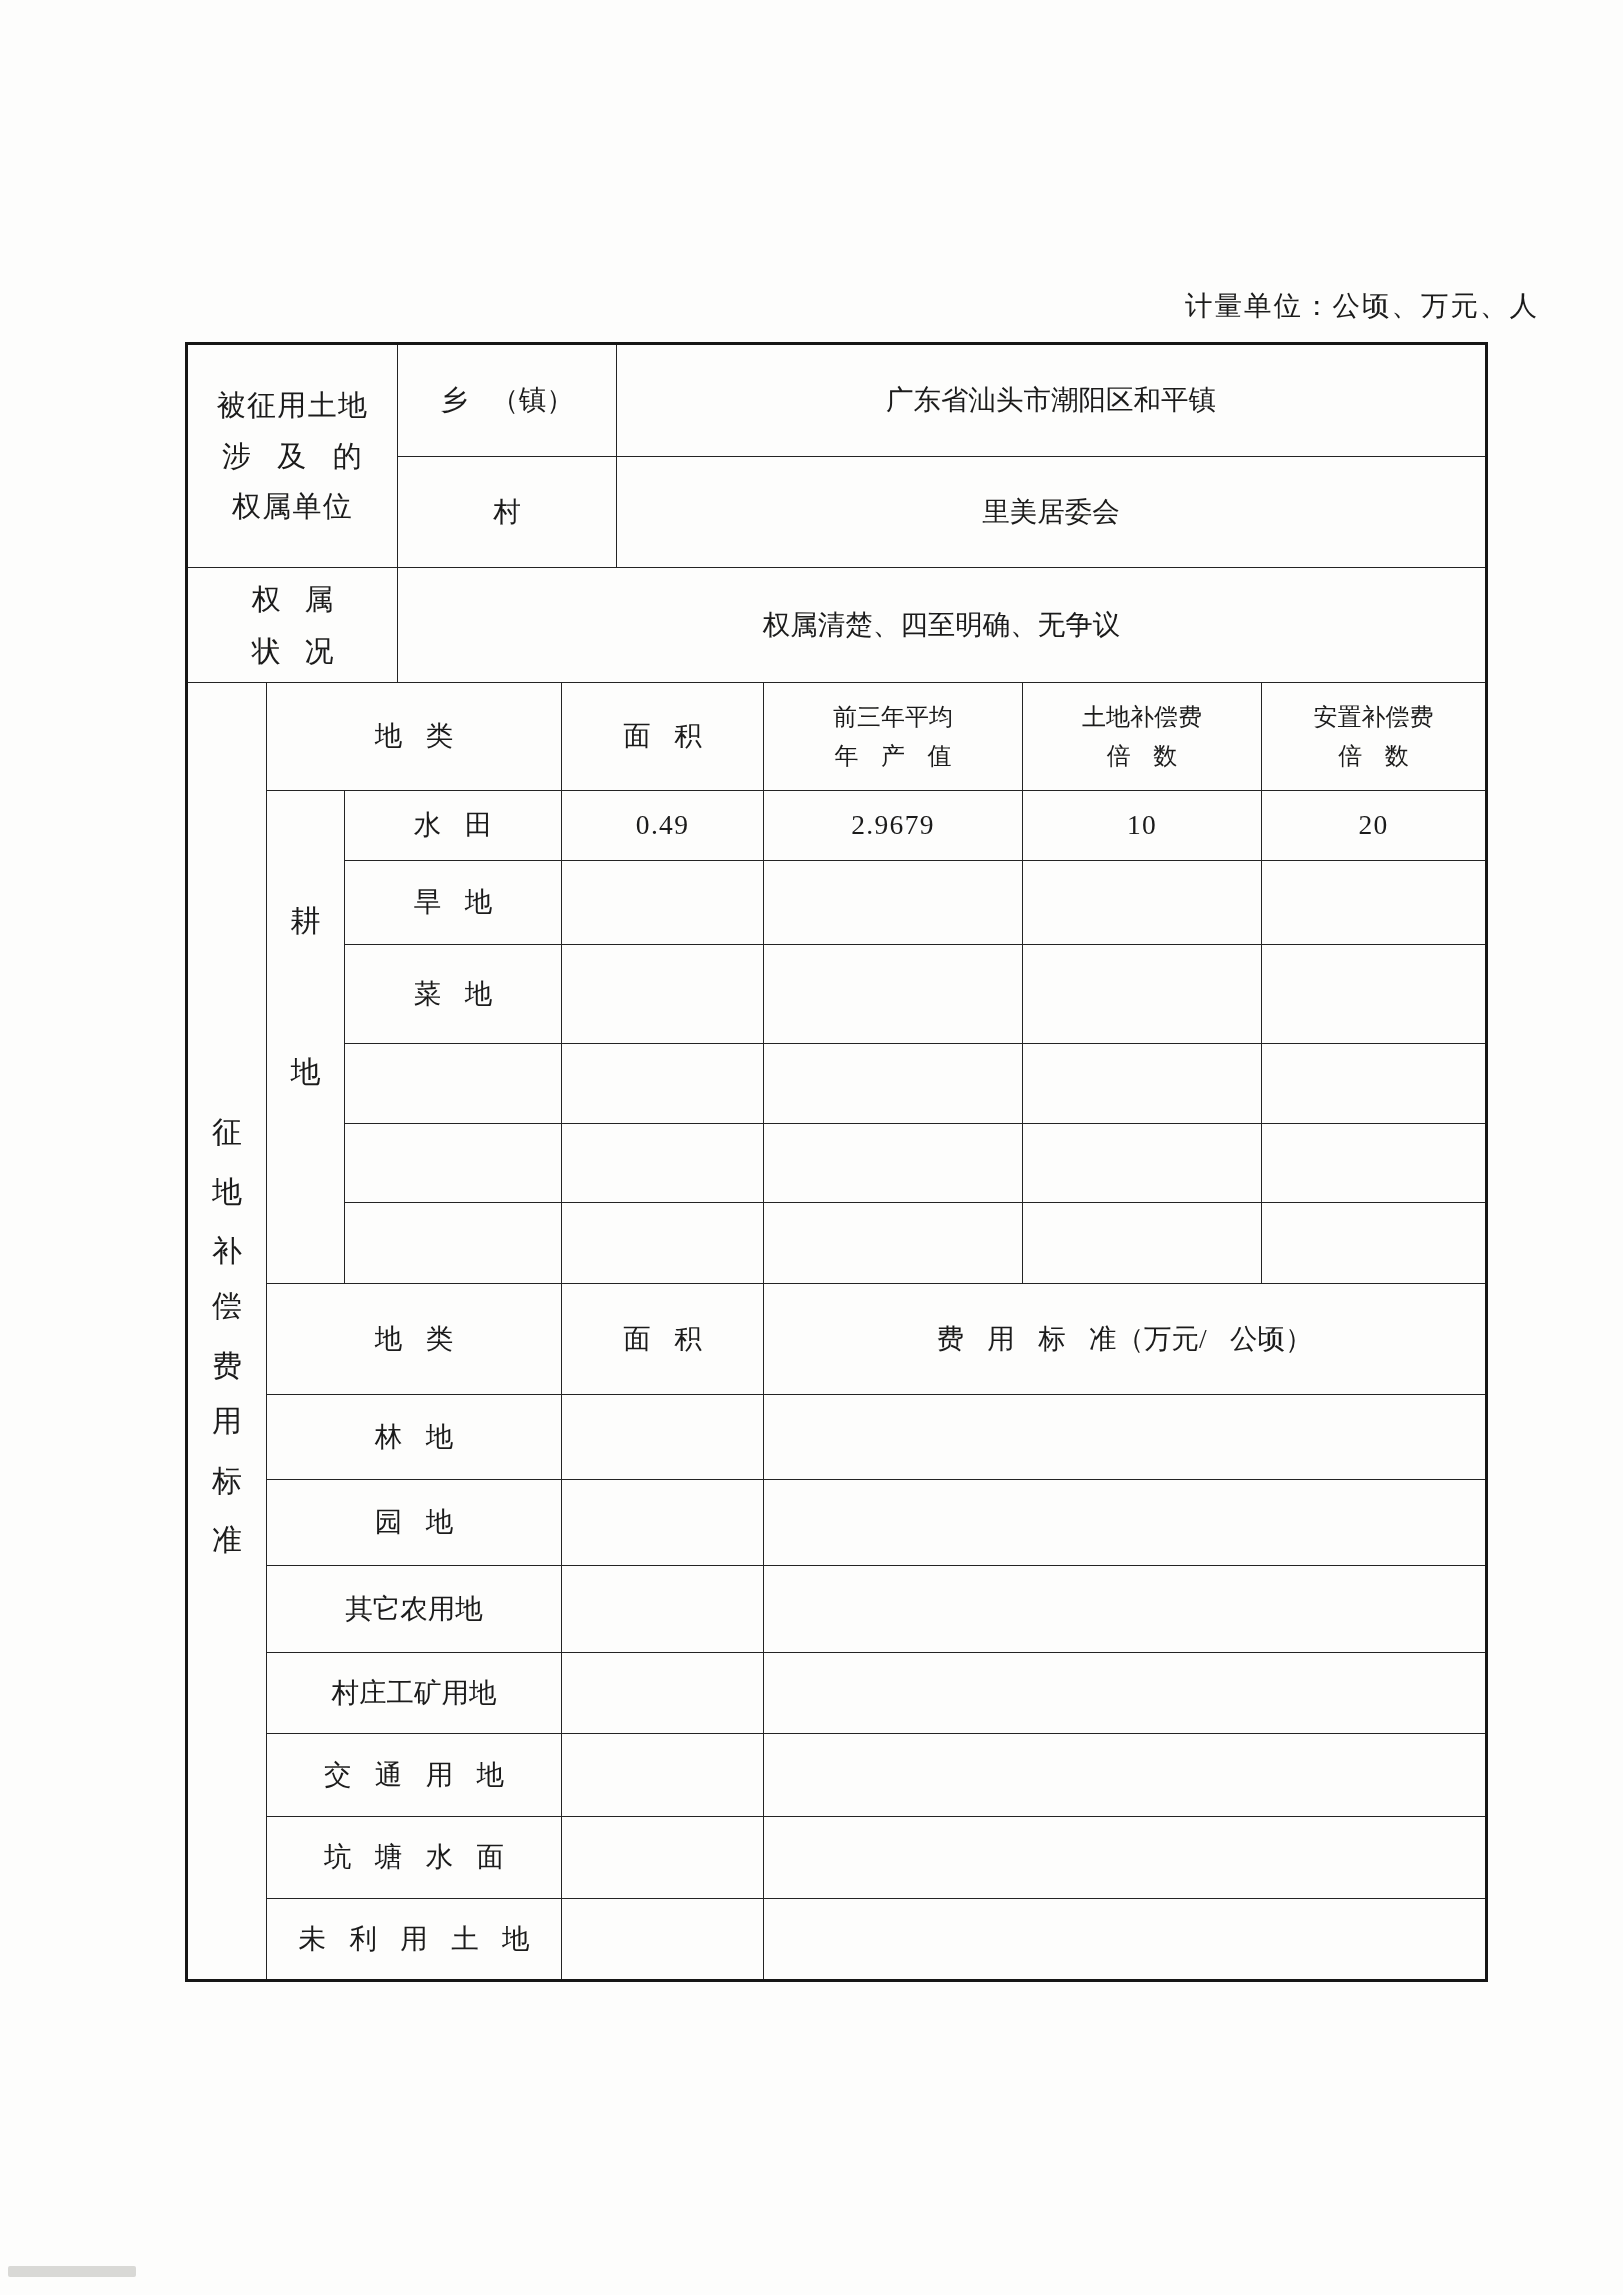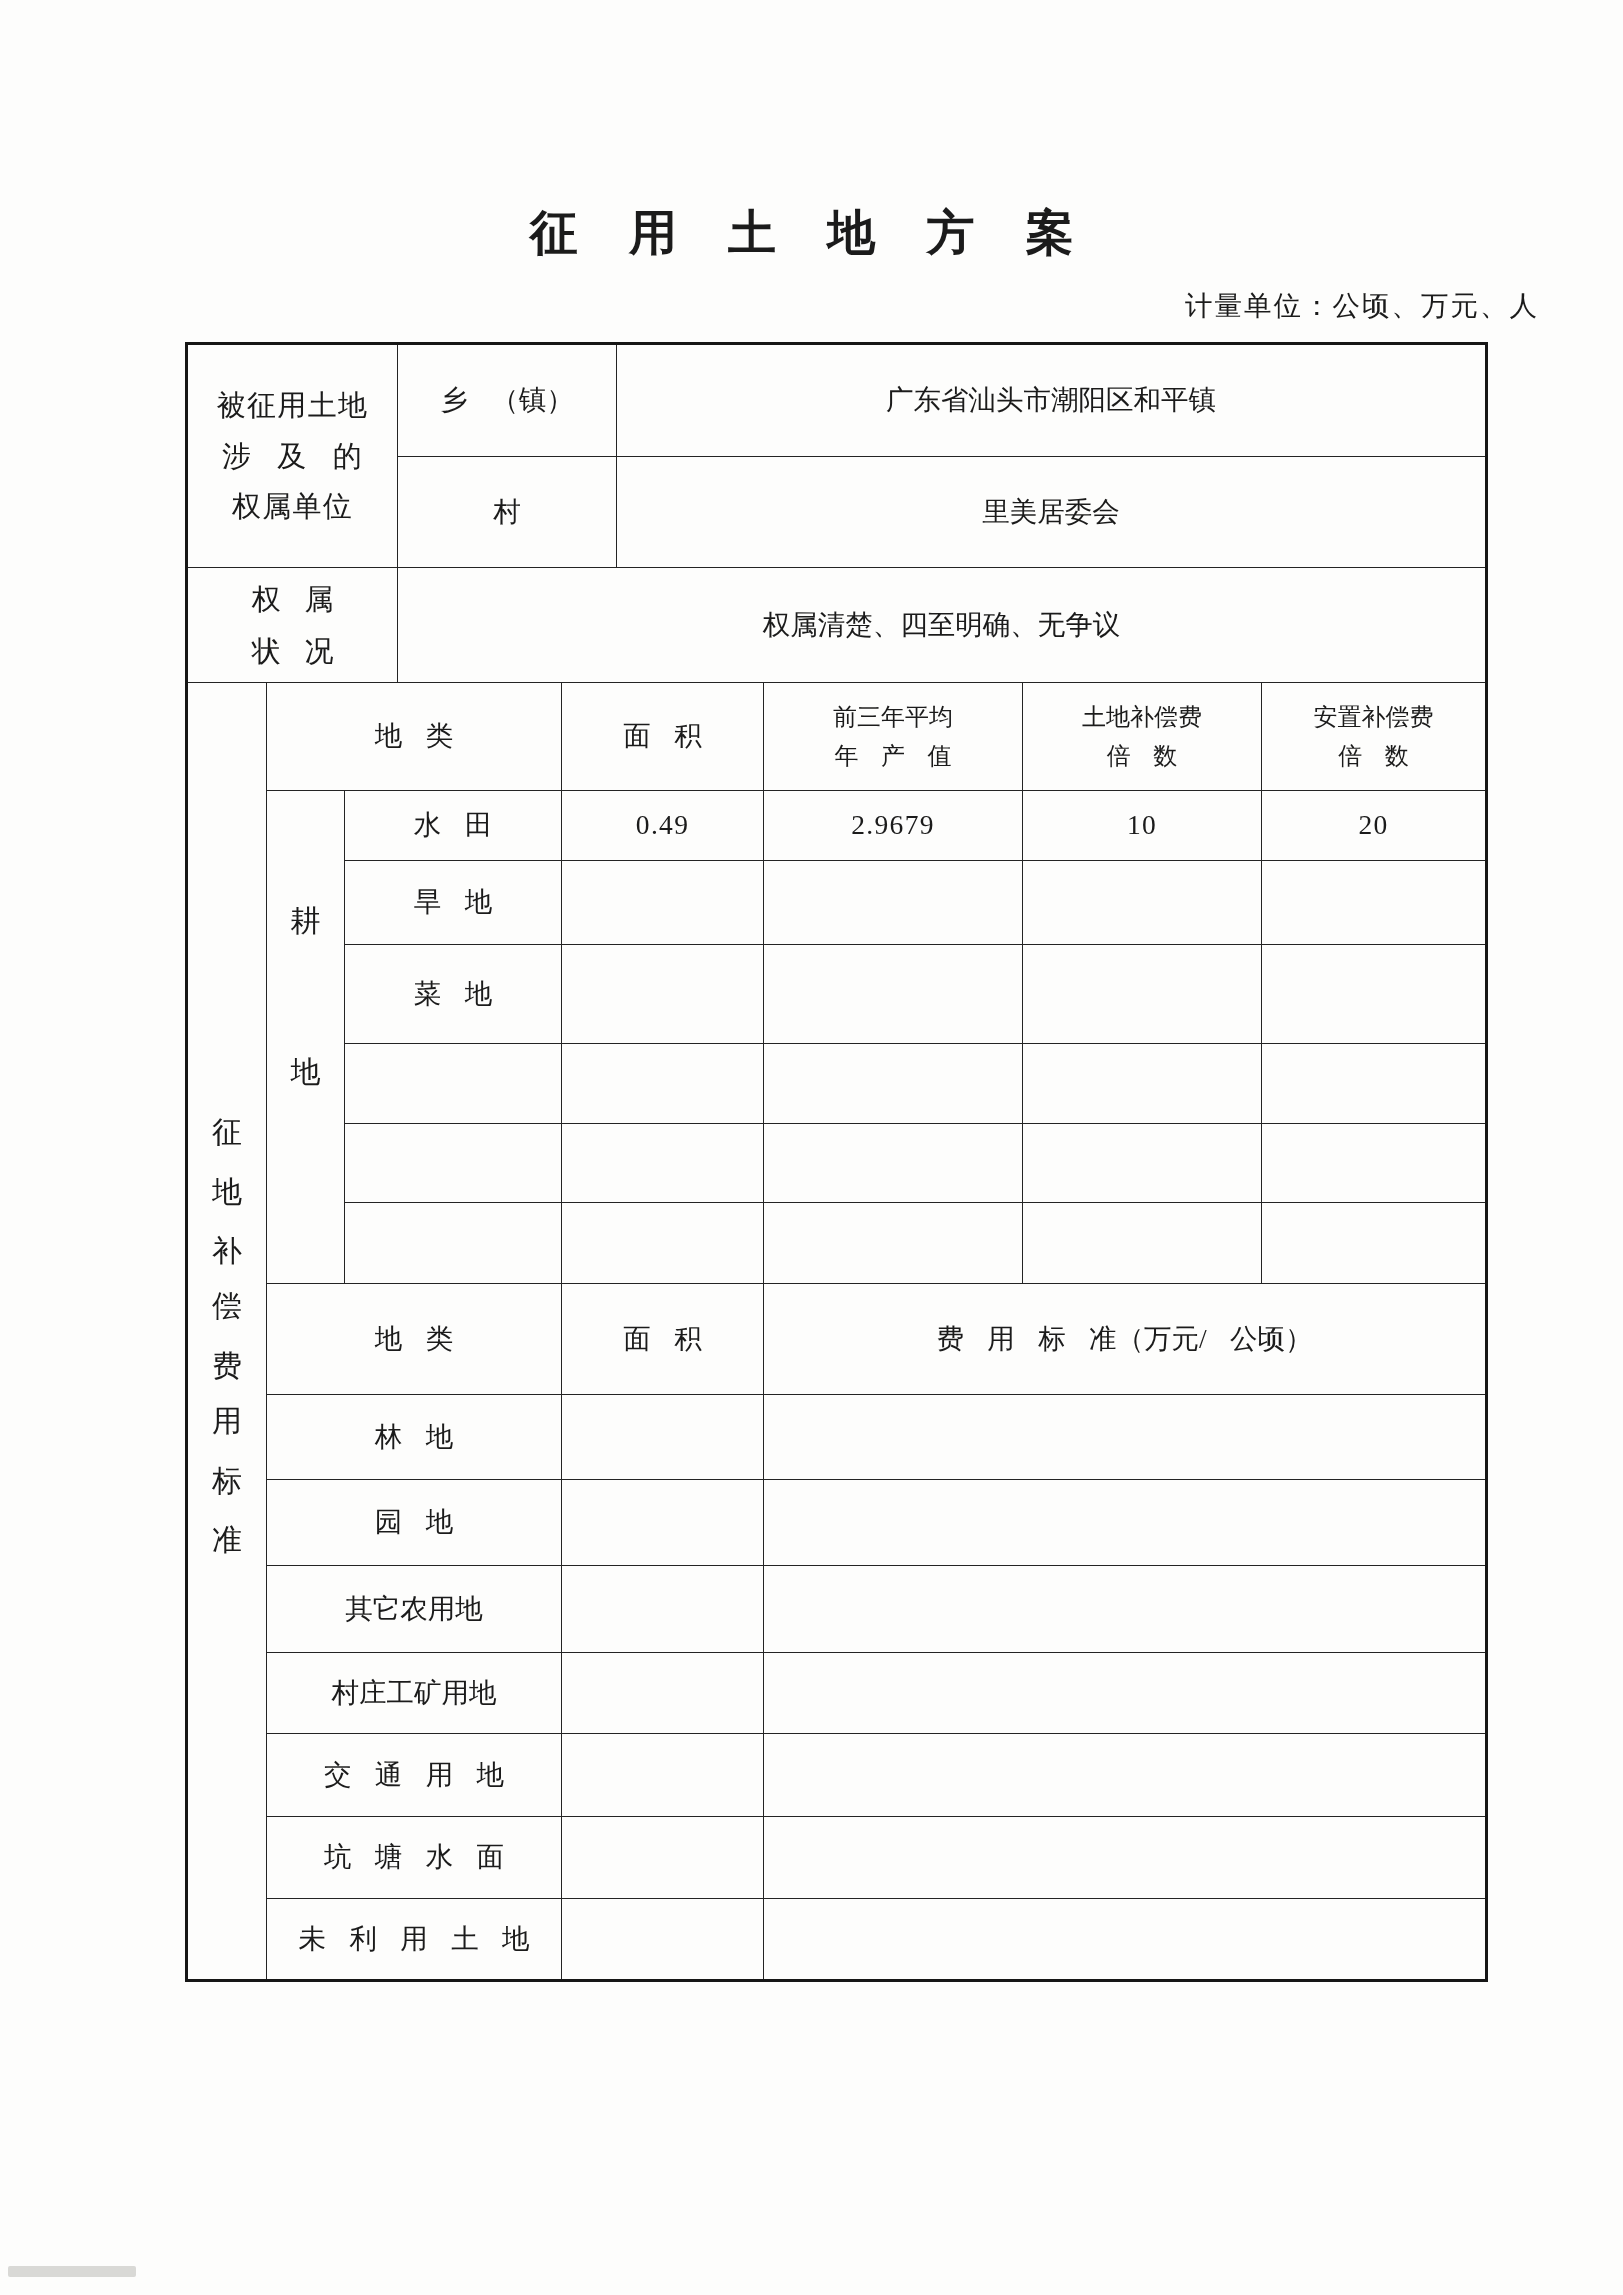--- a/index.html
+++ b/index.html
@@ -94,21 +94,20 @@
     height: 10.5px;
     background: #d9d9d6;
     border-radius: 2px;
   }
 </style>
 </head>
 <body>
 
 <div class="page">
 
-  <div class="title">征 用 土 地 方 案</div>
 
   <div class="unit-note">计量单位：公顷、万元、人</div>
 
   <table class="form">
     <colgroup>
       <col style="width:80px">
         <col style="width:78px">
         <col style="width:53px">
       <col style="width:164px">
         <col style="width:55px">

